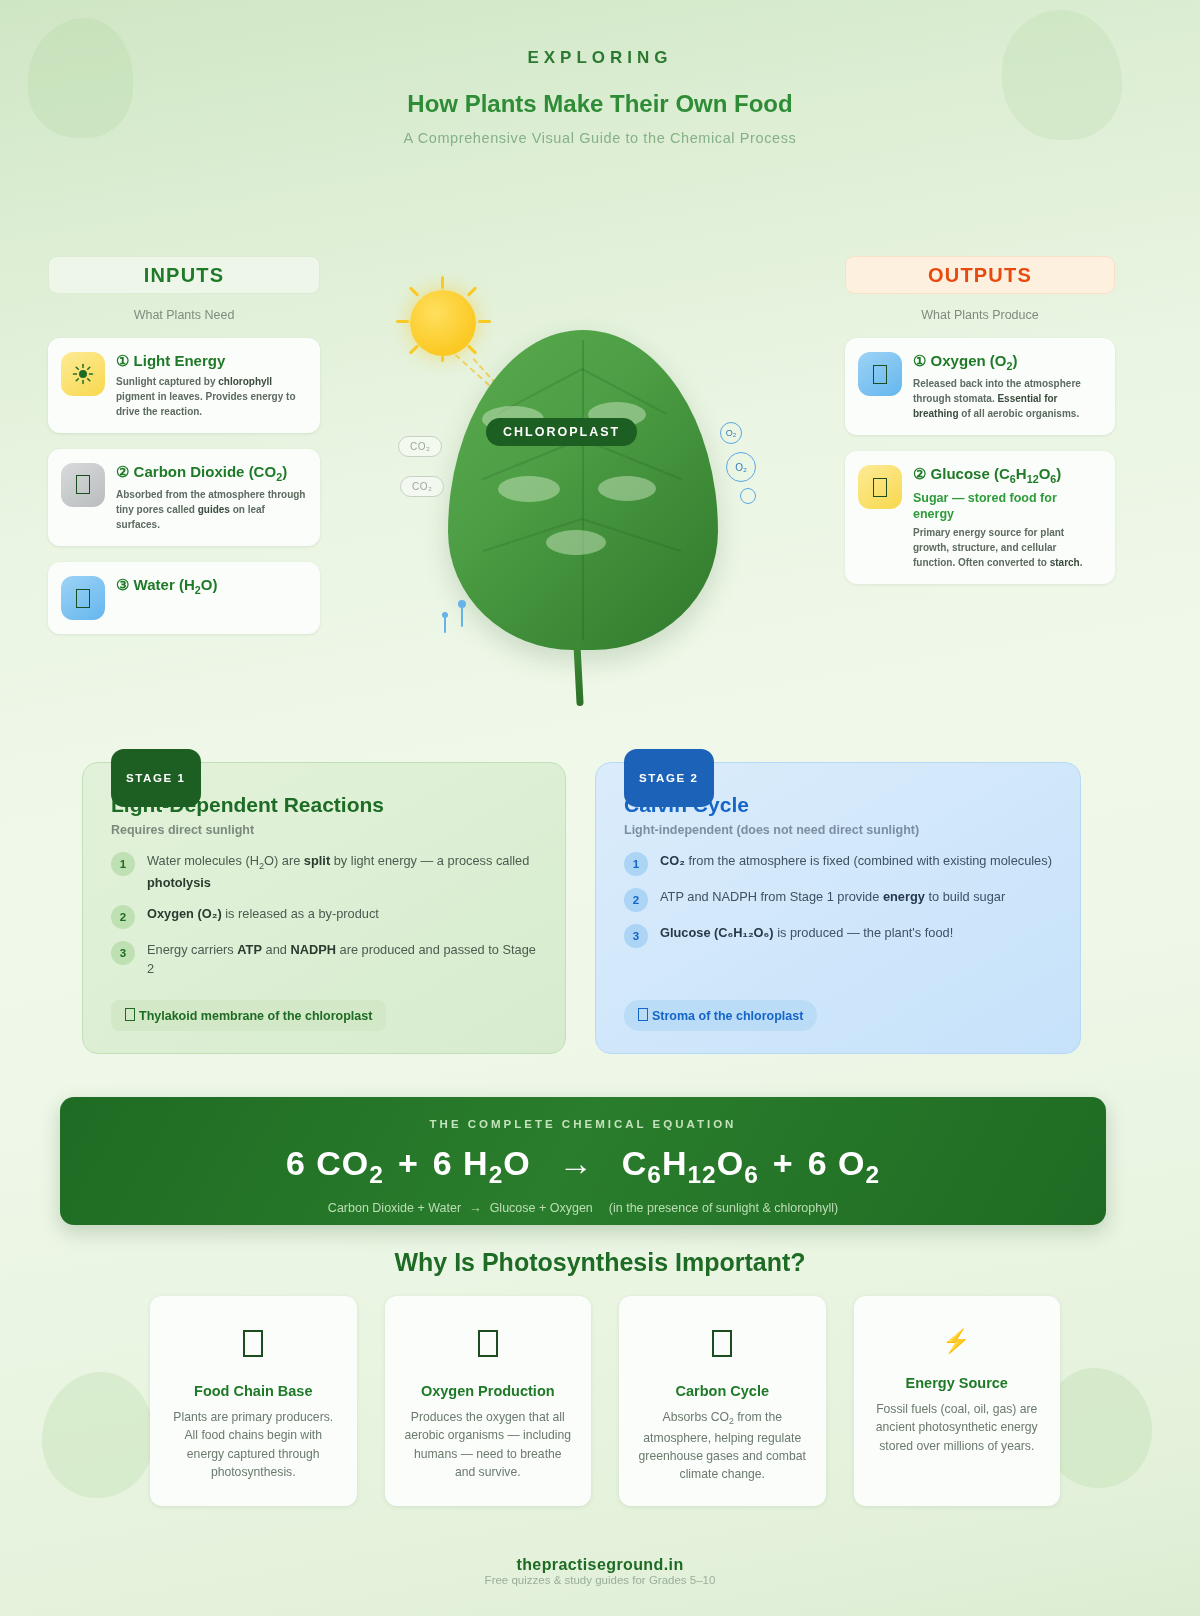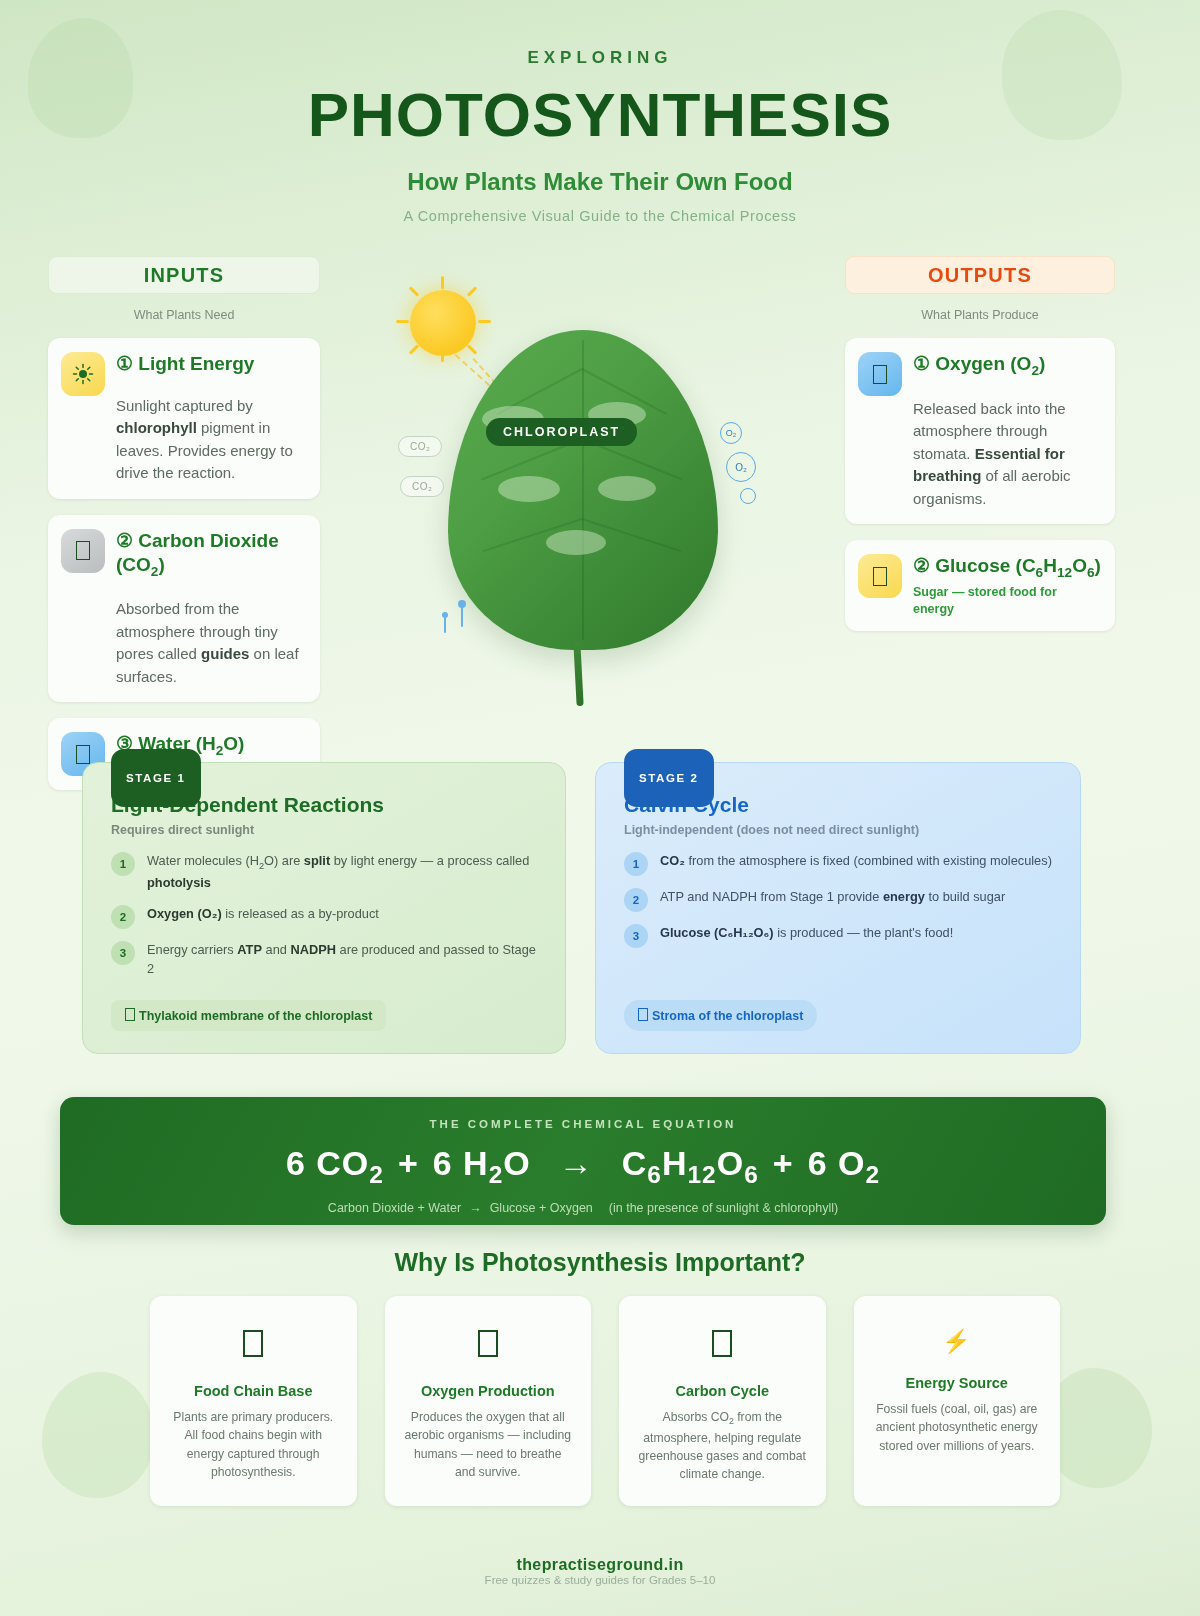--- a/index.html
+++ b/index.html
@@ -40,23 +40,23 @@
 
   .icard { margin-top:16px; background:#fbfdfa; border-radius:12px; padding:14px 14px 14px 13px;
            display:flex; gap:11px; box-shadow:0 1px 3px rgba(40,80,40,.10); }
   .icard .ico { flex:0 0 44px; width:44px; height:44px; border-radius:12px;
                 display:flex; align-items:center; justify-content:center; font-size:19px; }
   .ico.yellow { background:linear-gradient(145deg,#ffe98d,#fbd champagne); background:linear-gradient(145deg,#fdeb96,#f8d84e); }
   .ico.grey   { background:linear-gradient(145deg,#d8dadb,#b9bdbe); }
   .ico.blue   { background:linear-gradient(145deg,#9ed3f6,#64b6ee); }
   .tofu { display:inline-block; width:14px; height:19px; border:1.6px solid #1c4d20; }
   .icard .body { flex:1 1 auto; min-width:0; }
-  .ctitle { font-size:19px; font-weight:bold; color:#1f7a28; line-height:1.25; }
+  .ctitle { font-size:15px; font-weight:bold; color:#1f7a28; line-height:1.25; }
   .cnote { font-size:12.5px; font-weight:bold; color:#2e9b3a; margin-top:3px; line-height:1.3; }
-  .ctext { font-size:15px; color:#5d6b60; line-height:1.5; margin-top:19px; }
+  .ctext { font-size:10px; color:#5d6b60; line-height:1.5; margin-top:3px;font-weight:bold; }
   .ctext b { color:#3a4a3d; }
   sub { font-size:.72em; }
 
   
   .scene { position:absolute; left:390px; top:282px; width:390px; height:420px; }
   .sun { position:absolute; left:20px; top:8px; width:66px; height:66px; border-radius:50%;
          background:radial-gradient(circle at 38% 34%, #ffdf5e, #fbc923 70%);
          box-shadow:0 0 20px rgba(250,200,30,.55); }
   .ray { position:absolute; background:#fbc923; border-radius:2px; }
   .sunbeam { position:absolute; border-top:2.5px dashed #f3cc4a; opacity:.85; transform-origin:0 0; }
@@ -142,21 +142,20 @@
 
 <div id="page">
 
   <div class="blob b1"></div>
   <div class="blob b2"></div>
   <div class="blob b3"></div>
   <div class="blob b4"></div>
 
   <div class="header">
     <div class="eyebrow">EXPLORING</div>
-    <div class="bigtitle">PHOTOSYNTHESIS</div>
     <div class="subtitle">How Plants Make Their Own Food</div>
     <div class="subsub">A Comprehensive Visual Guide to the Chemical Process</div>
   </div>
 
   <div class="col left">
     <div class="colhead in">INPUTS</div>
     <div class="colsub">What Plants Need</div>
 
     <div class="icard">
       <div class="ico yellow">
@@ -214,20 +213,21 @@
       </div>
     </div>
 
     <div class="icard">
       <div class="ico yellow">
           <span class="tofu"></span>
         </div>
       <div class="body">
         <div class="ctitle">② Glucose (C<sub>6</sub>H<sub>12</sub>O<sub>6</sub>)</div>
         <div class="cnote">Sugar — stored food for energy</div>
+        <div class="ctext">Primary energy source for plant growth, structure, and cellular function. Often converted to <b>starch</b>.</div>
       </div>
     </div>
   </div>
 
   <div class="scene">
     <div class="sun"></div>
     <div class="ray" style="left:51px;top:-6px;width:3px;height:13px;"></div>
     <div class="ray" style="left:51px;top:67px;width:3px;height:13px;"></div>
     <div class="ray" style="left:6px;top:38px;width:13px;height:3px;"></div>
     <div class="ray" style="left:88px;top:38px;width:13px;height:3px;"></div>

